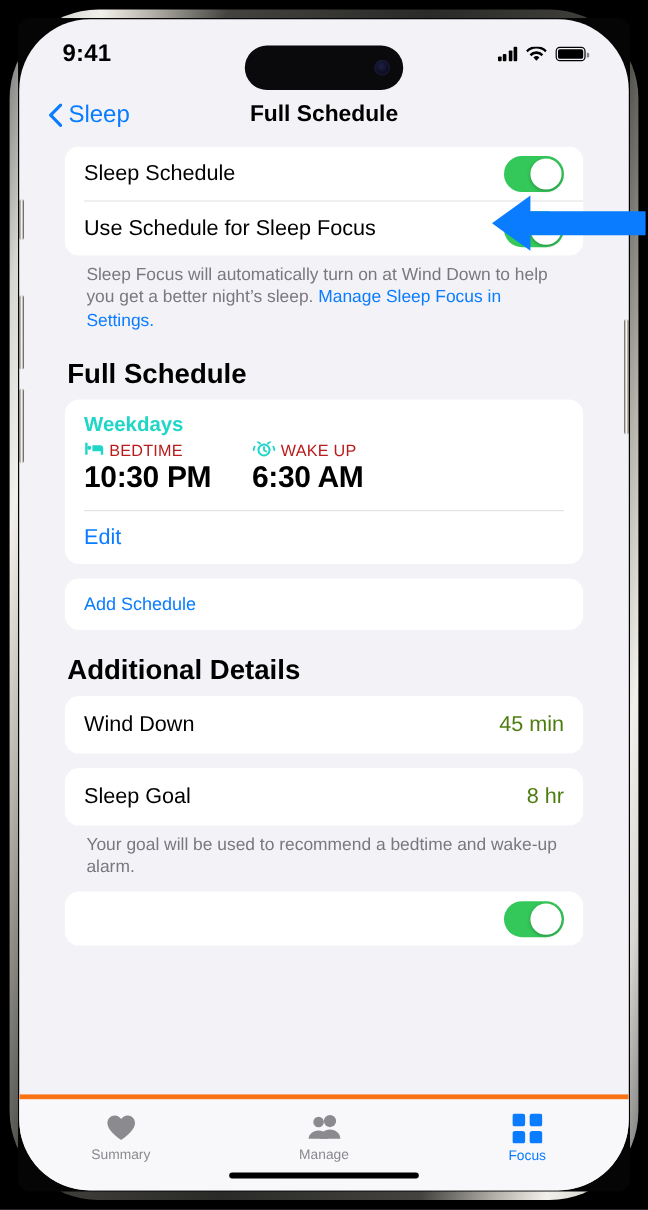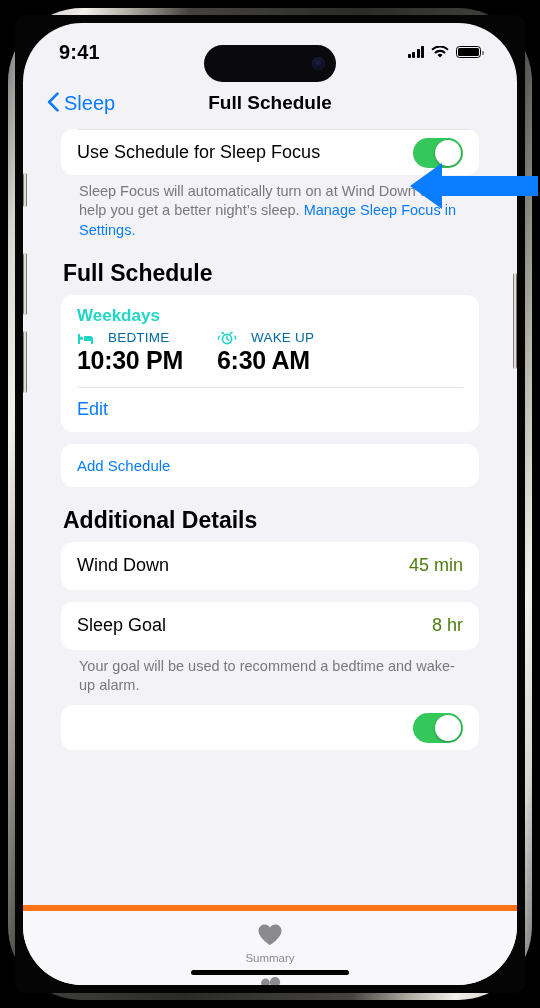--- a/index.html
+++ b/index.html
@@ -15,21 +15,21 @@
     position:absolute; left:8px; top:8px;
     width:524px; height:992px;
     border-radius:74px;
     background:linear-gradient(100deg,#6e6e6e 0%,#d8d6d0 6%,#f2f0ea 11%,#b5b2aa 17%,#44433f 26%,#2a2a28 50%,#44433f 74%,#b5b2aa 83%,#f2f0ea 89%,#d8d6d0 94%,#6e6e6e 100%);
     padding:7px;
   }
   #phone-inner {
     width:100%; height:100%;
     border-radius:10px;
     background:#050505;
-    padding:8px;
+    padding:1px;
   }
   #screen {
     position:relative;
     width:100%; height:100%;
     border-radius:59px;
     background:#f2f2f7;
     overflow:hidden;
   }
 
   
@@ -78,21 +78,21 @@
   .battery { width:25px; height:12.5px; border:1.6px solid #000; border-radius:3.6px; padding:1.4px; position:relative; }
   .battery::after { content:""; position:absolute; right:-3.6px; top:4px; width:2px; height:4.5px; background:#000; border-radius:0 1.2px 1.2px 0; opacity:.45; }
   .battery span { display:block; height:100%; background:#000; border-radius:1.6px; }
 
   
   #nav-bar {
     position:absolute; top:54px; left:0; right:0; height:52px;
     display:flex; align-items:center; padding:0 24px; z-index:4;
   }
   #back-button {
-    display:flex; gap:5px;
+    display:flex; align-items:center; gap:5px;
     color:#0a7cff; font-size:20px; cursor:pointer;
   }
   #nav-title {
     position:absolute; left:0; right:0; text-align:center;
     font-size:19px; font-weight:bold; color:#000;
     pointer-events:none;
   }
 
   
   #content {
@@ -135,40 +135,40 @@
   }
 
   
   #schedule-head { padding:11px 16px 12px 16px; }
   #weekdays-label {
     font-size:17px; font-weight:bold; color:#20d6c7; margin-bottom:4px;
   }
   .time-grid { display:flex; }
   .time-col:first-child { width:140px; }
   .time-head {
-    display:flex; align-items:flex-end; gap:14px;
-    font-size:13.5px; font-weight:500; color:#0369a1;
+    display:flex; align-items:flex-start; gap:4px;
+    font-size:13.5px; font-weight:500; color:#b91c1c;
     letter-spacing:.2px; margin-bottom:1px;
   }
   .time-val { font-size:25px; font-weight:bold; color:#000; letter-spacing:-.3px; }
 
   #edit-row { padding:11px 16px 12px 16px; font-size:18px; color:#0a7cff; cursor:pointer; }
 
   #add-schedule-card { margin-top:12px; }
   #add-schedule-label { padding:13px 16px; font-size:15px; color:#0a7cff; cursor:pointer; }
 
   .note-title { font-size:14.5px; font-weight:bold; color:#78787e; }
   .note-body  { font-size:14.5px; line-height:1.33; color:#78787e; }
 
   
   #tab-bar {
     position:absolute; bottom:0; left:0; right:0; height:80px;
     background:rgba(248,248,250,.94);
-    border-top:6px solid #f97316;
-    display:flex; z-index:8;flex-direction:column;
+    border-top:4px solid #f97316;
+    display:flex; z-index:8;
   }
   .tab { flex:1; display:flex; flex-direction:column; align-items:center; justify-content:flex-start; padding-top:12px; gap:5px; cursor:pointer; }
   .tab-label { font-size:11.5px; color:#8a8a8f; }
   .tab.active .tab-label { color:#0a7cff; font-weight:500; }
 
   #home-indicator {
     position:absolute; bottom:10px; left:50%; transform:translateX(-50%);
     width:158px; height:5px; border-radius:3px; background:#000; z-index:9;
   }
 
@@ -217,20 +217,26 @@
           <path d="M10.5 1.6 2.2 10l8.3 8.4" stroke="#0a7cff" stroke-width="2.6" fill="none" stroke-linecap="round" stroke-linejoin="round"></path>
         </svg>
         <span>Sleep</span>
       </div>
       <div id="nav-title">Full Schedule</div>
     </div>
 
     <div id="content">
 
       <div class="card">
+        <div class="row">
+          <span class="row-label">Sleep Schedule</span>
+          <span class="toggle">
+                <span class="knob"></span>
+              </span>
+        </div>
         <div class="divider"></div>
         <div class="row">
           <span class="row-label">Use Schedule for Sleep Focus</span>
           <span class="toggle">
                 <span class="knob"></span>
               </span>
         </div>
       </div>
 
       <div class="footnote">

